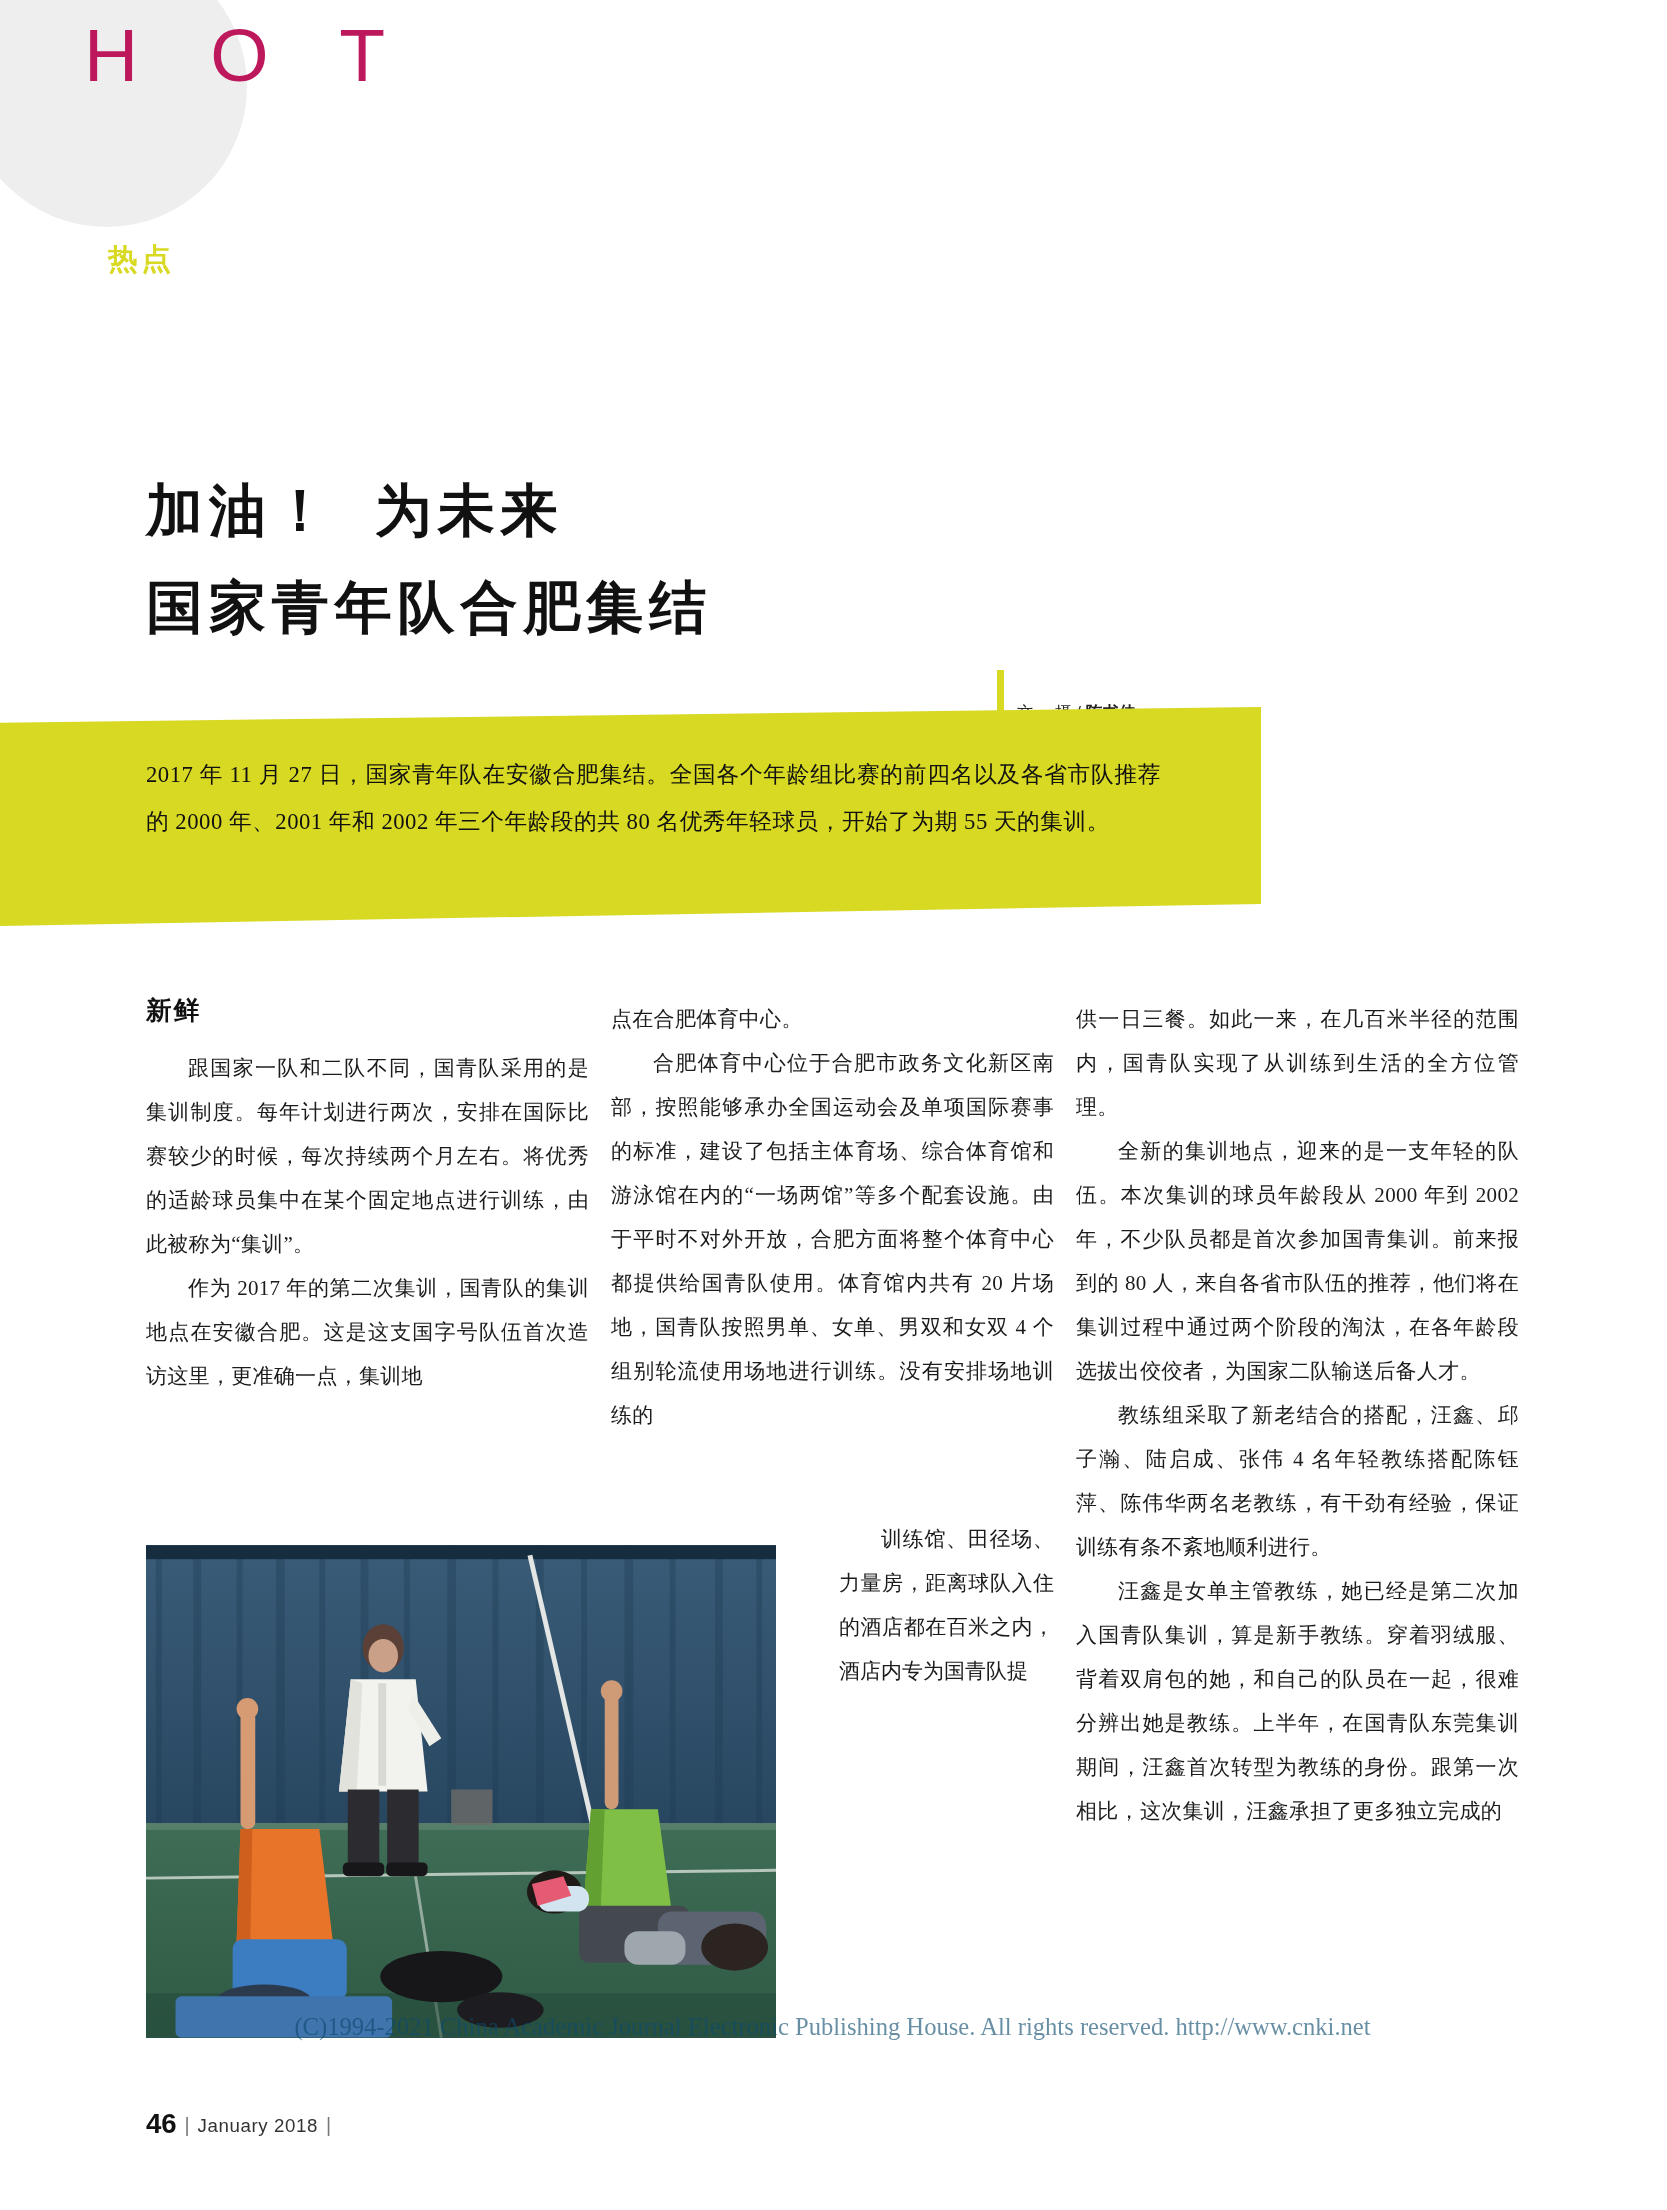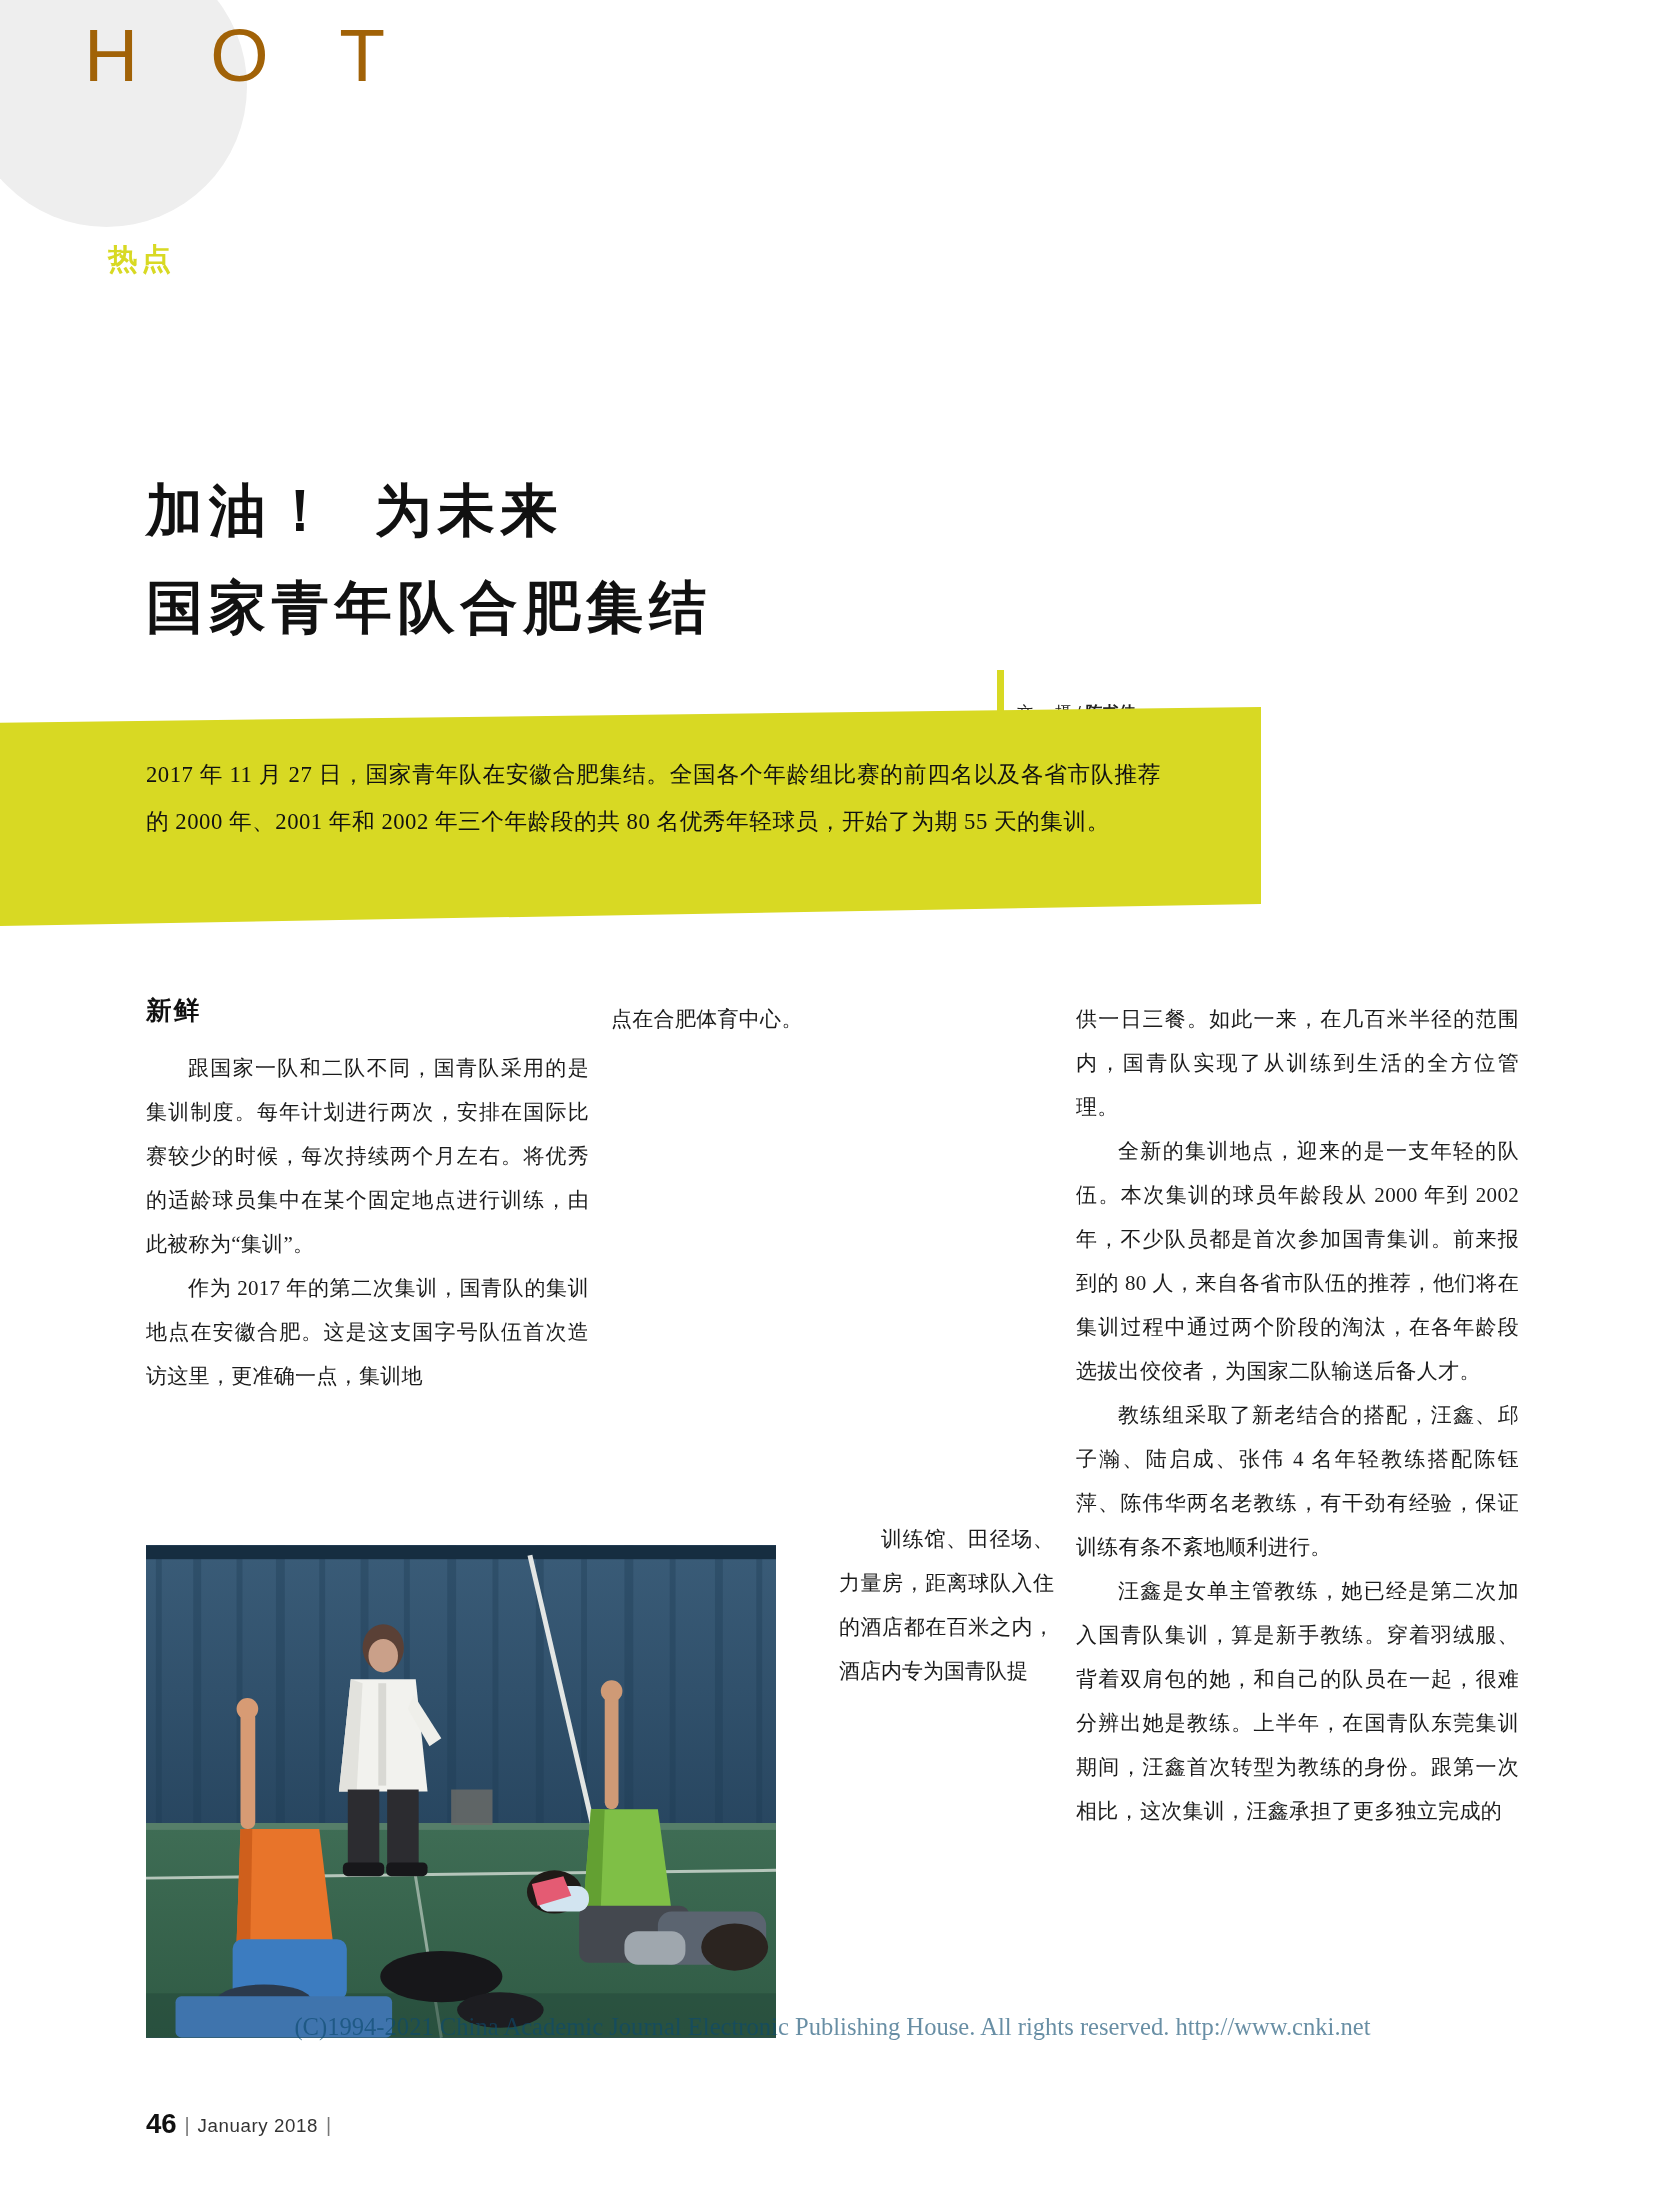--- a/index.html
+++ b/index.html
@@ -34,21 +34,21 @@
     background: #eeeeee;
   }
   .hot-word {
     position: absolute;
     left: 84px;
     top: 17.7px;
     font-family: "Liberation Sans", sans-serif;
     font-size: 75px;
     font-weight: 400;
     letter-spacing: 25.6px;
-    color: #a16207;
+    color: #be185d;
     line-height: 1;
   }
   .topics-word {
     position: absolute;
     left: 146px;
     top: 123px;
     font-family: "Liberation Sans", sans-serif;
     font-size: 75px;
     font-weight: 400;
     letter-spacing: 3px;
@@ -253,20 +253,21 @@
 
 <div class="section-head">新鲜</div>
 
 <div class="col col-1">
   <p>跟国家一队和二队不同，国青队采用的是集训制度。每年计划进行两次，安排在国际比赛较少的时候，每次持续两个月左右。将优秀的适龄球员集中在某个固定地点进行训练，由此被称为“集训”。</p>
   <p>作为 2017 年的第二次集训，国青队的集训地点在安徽合肥。这是这支国字号队伍首次造访这里，更准确一点，集训地</p>
 </div>
 
 <div class="col col-2">
   <p class="noindent">点在合肥体育中心。</p>
+  <p>合肥体育中心位于合肥市政务文化新区南部，按照能够承办全国运动会及单项国际赛事的标准，建设了包括主体育场、综合体育馆和游泳馆在内的“一场两馆”等多个配套设施。由于平时不对外开放，合肥方面将整个体育中心都提供给国青队使用。体育馆内共有 20 片场地，国青队按照男单、女单、男双和女双 4 个组别轮流使用场地进行训练。没有安排场地训练的</p>
 </div>
 
 <div class="col-2-lower">
   <p>训练馆、田径场、力量房，距离球队入住的酒店都在百米之内，酒店内专为国青队提</p>
 </div>
 
 <div class="col col-3">
   <p class="noindent">供一日三餐。如此一来，在几百米半径的范围内，国青队实现了从训练到生活的全方位管理。</p>
   <p>全新的集训地点，迎来的是一支年轻的队伍。本次集训的球员年龄段从 2000 年到 2002 年，不少队员都是首次参加国青集训。前来报到的 80 人，来自各省市队伍的推荐，他们将在集训过程中通过两个阶段的淘汰，在各年龄段选拔出佼佼者，为国家二队输送后备人才。</p>
   <p>教练组采取了新老结合的搭配，汪鑫、邱子瀚、陆启成、张伟 4 名年轻教练搭配陈钰萍、陈伟华两名老教练，有干劲有经验，保证训练有条不紊地顺利进行。</p>

